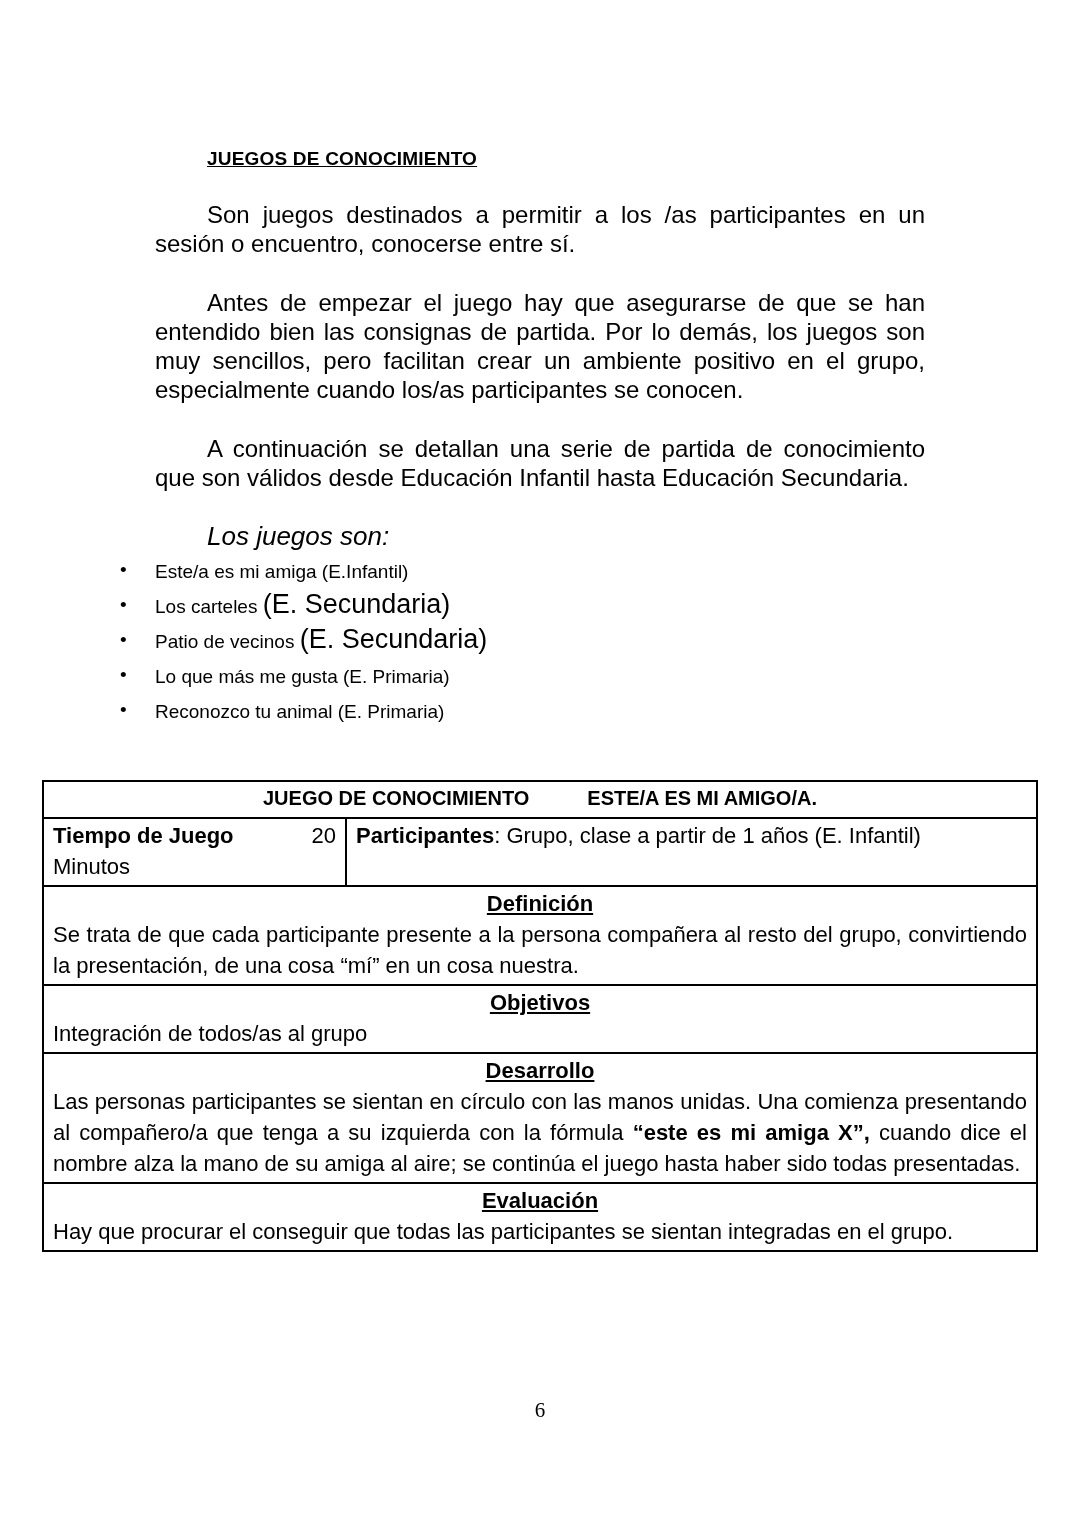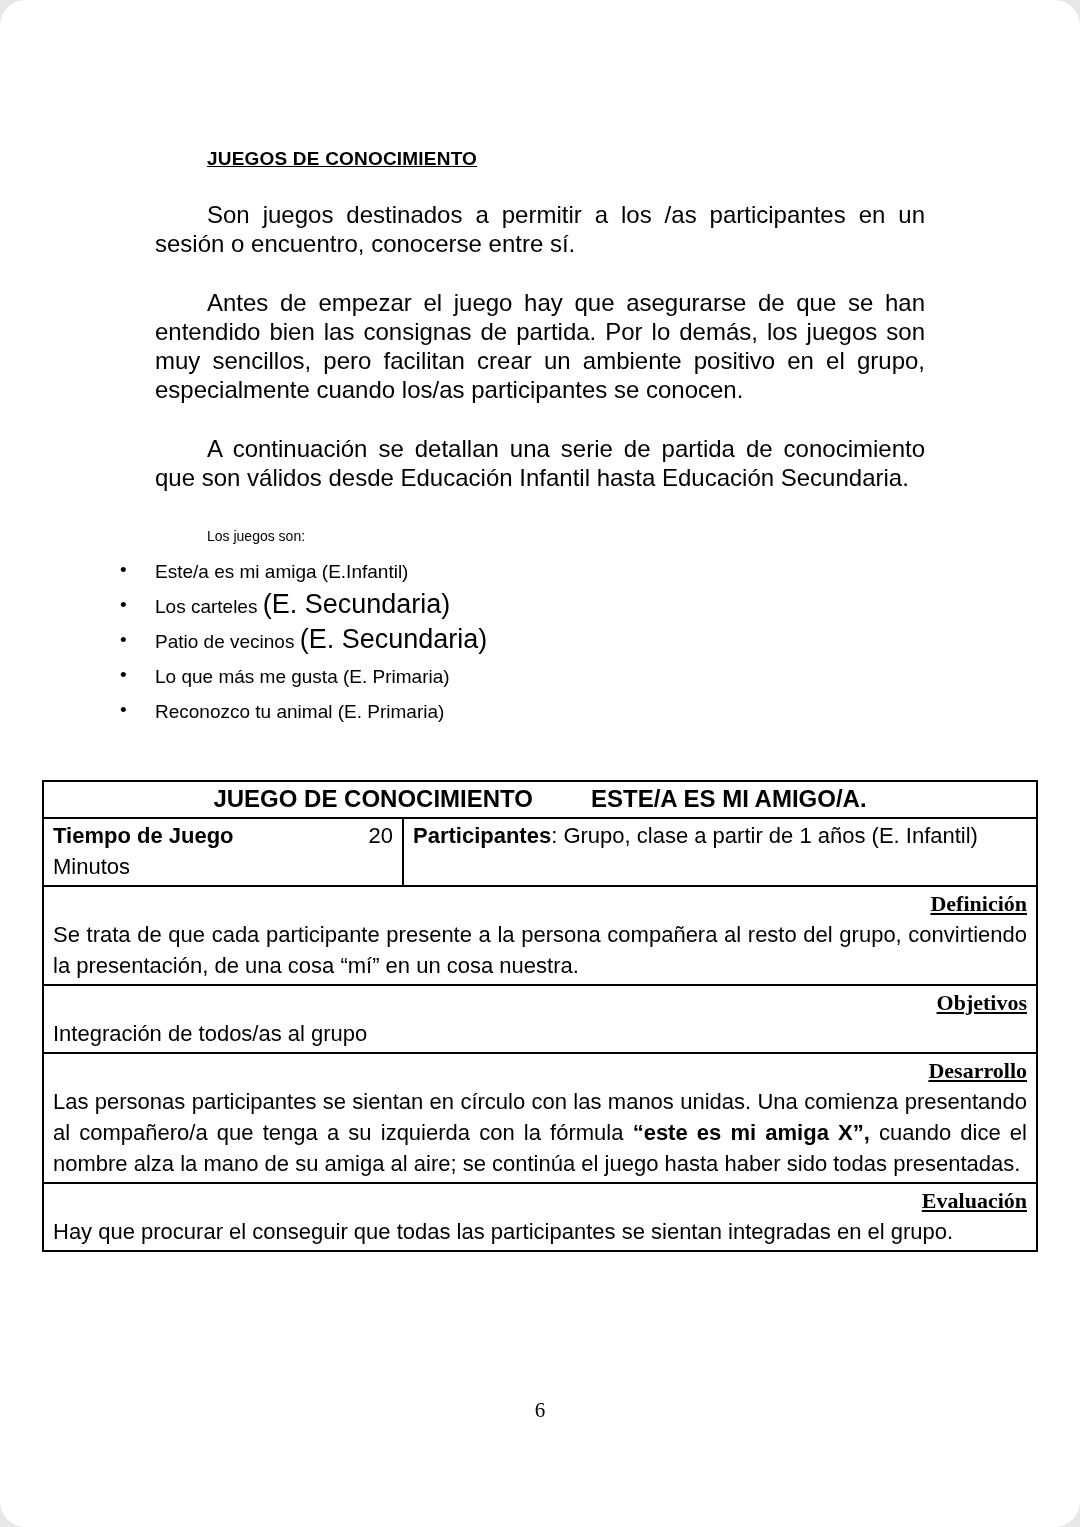--- a/index.html
+++ b/index.html
@@ -1,15 +1,15 @@
 <!DOCTYPE html>
 <html><head>
 <meta charset="utf-8">
 <style>
-  * { margin: 0; padding: 0; box-sizing: border-box; border-radius: 25px; }
+  * { margin: 0; padding: 0; box-sizing: border-box; }
   html, body { background: #e8e8e8; }
   .page {
     position: relative;
     width: 1080px;
     height: 1527px;
     margin: 0 auto;
     background: #ffffff;
     font-family: "Liberation Sans", sans-serif;
     color: #000000;
     overflow: hidden;
@@ -27,22 +27,23 @@
   .body-par {
     margin: 30px 155px 0 155px;
     text-indent: 52px;
     text-align: justify;
     font-size: 24px;
     line-height: 29px;
   }
 
   .list-intro {
     margin: 30px 155px 0 207px;
-    font-size: 14px;
+    font-size: 26px;
     line-height: 29px;
+    font-style: italic;
   }
 
   ul.bullets {
     list-style: none;
     margin: 2px 0 0 120px;
     padding: 0;
   }
   ul.bullets li {
     position: relative;
     padding-left: 35px;
@@ -66,41 +67,40 @@
     line-height: 31px;
   }
   table.game-table td {
     border: 2px solid #000000;
     padding: 1px 9px 3px 9px;
     vertical-align: top;
     text-align: justify;
   }
   td.tbl-title {
     font-weight: bold;
-    font-size: 24px;
+    font-size: 20px;
     padding-top: 3px;
     padding-bottom: 3px;
   }
   .tbl-title-inner {
     display: flex;
     justify-content: center;
     gap: 58px;
   }
-  td.cell-tiempo { width: 360px; }
+  td.cell-tiempo { width: 303px; }
   .tiempo-line1 {
     display: flex;
     justify-content: space-between;
   }
   .bold { font-weight: bold; }
   .section-label {
     font-weight: bold;
     text-decoration: underline;
     display: block;
-    text-align: right;
-    font-family: Liberation Serif, serif;
+    text-align: center;
   }
 
   .page-number {
     position: absolute;
     left: 0;
     right: 0;
     top: 1398px;
     text-align: center;
     font-family: "Liberation Serif", serif;
     font-size: 21px;

